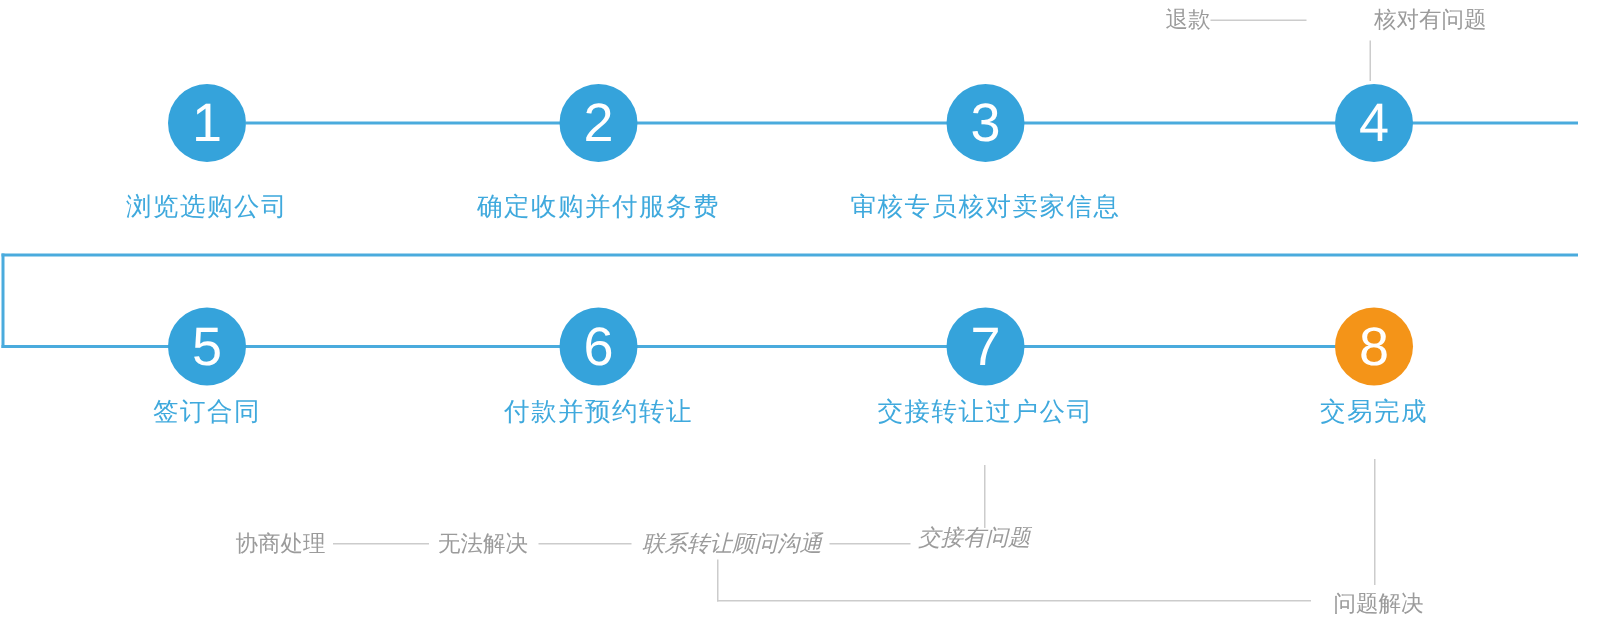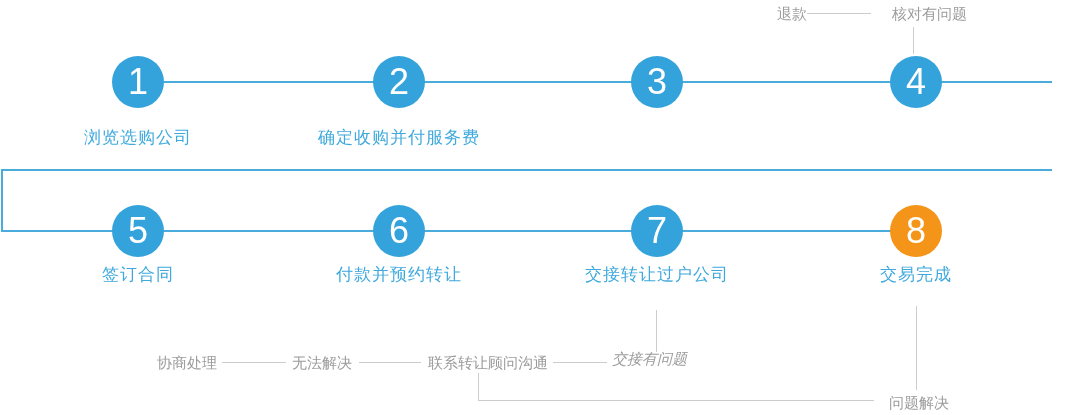--- a/index.html
+++ b/index.html
@@ -51,38 +51,39 @@
   <div class="vline gray-line" style="left:913px;top:27px;width:1px;height:27px;"></div>
   <div class="vline gray-line" style="left:656px;top:310px;width:1px;height:42px;"></div>
   <div class="hline gray-line" style="left:222px;top:362px;width:64px;height:1px;"></div>
   <div class="hline gray-line" style="left:359px;top:362px;width:62px;height:1px;"></div>
   <div class="hline gray-line" style="left:553px;top:362px;width:54px;height:1px;"></div>
   <div class="vline gray-line" style="left:478px;top:373px;width:1px;height:28px;"></div>
   <div class="hline gray-line" style="left:478px;top:400px;width:396px;height:1px;"></div>
   <div class="vline gray-line" style="left:916px;top:306px;width:1px;height:84px;"></div>
 
   <span class="gtext" style="left:777px;top:5px;">退款</span>
-  <span class="gtext" style="left:892px;top:5px;">核对有问题</span>
+  <span class="gtext" style="left:916px;top:5px;">核对有问题</span>
 
   <span class="gtext" style="left:157px;top:354px;">协商处理</span>
   <span class="gtext" style="left:292px;top:354px;">无法解决</span>
-  <span class="gtext" style="left:428px;top:354px;">联系转让顾问沟通</span>
+  <span class="gtext" style="left:428px;top:354px;font-style:italic;">联系转让顾问沟通</span>
   <span class="gtext" style="left:612px;top:350px;font-style:italic;">交接有问题</span>
   <span class="gtext" style="left:889px;top:394px;">问题解决</span>
 
   <div class="step row1" style="left:28px;top:56px;">
     <div class="circle">1</div>
     <div class="slabel">浏览选购公司</div>
   </div>
   <div class="step row1" style="left:289px;top:56px;">
     <div class="circle">2</div>
     <div class="slabel">确定收购并付服务费</div>
   </div>
   <div class="step row1" style="left:547px;top:56px;">
     <div class="circle">3</div>
+    <div class="slabel">审核专员核对卖家信息</div>
   </div>
   <div class="step row1" style="left:806px;top:56px;">
     <div class="circle">4</div>
   </div>
 
   <div class="step row2" style="left:28px;top:205px;">
     <div class="circle">5</div>
     <div class="slabel">签订合同</div>
   </div>
   <div class="step row2" style="left:289px;top:205px;">

